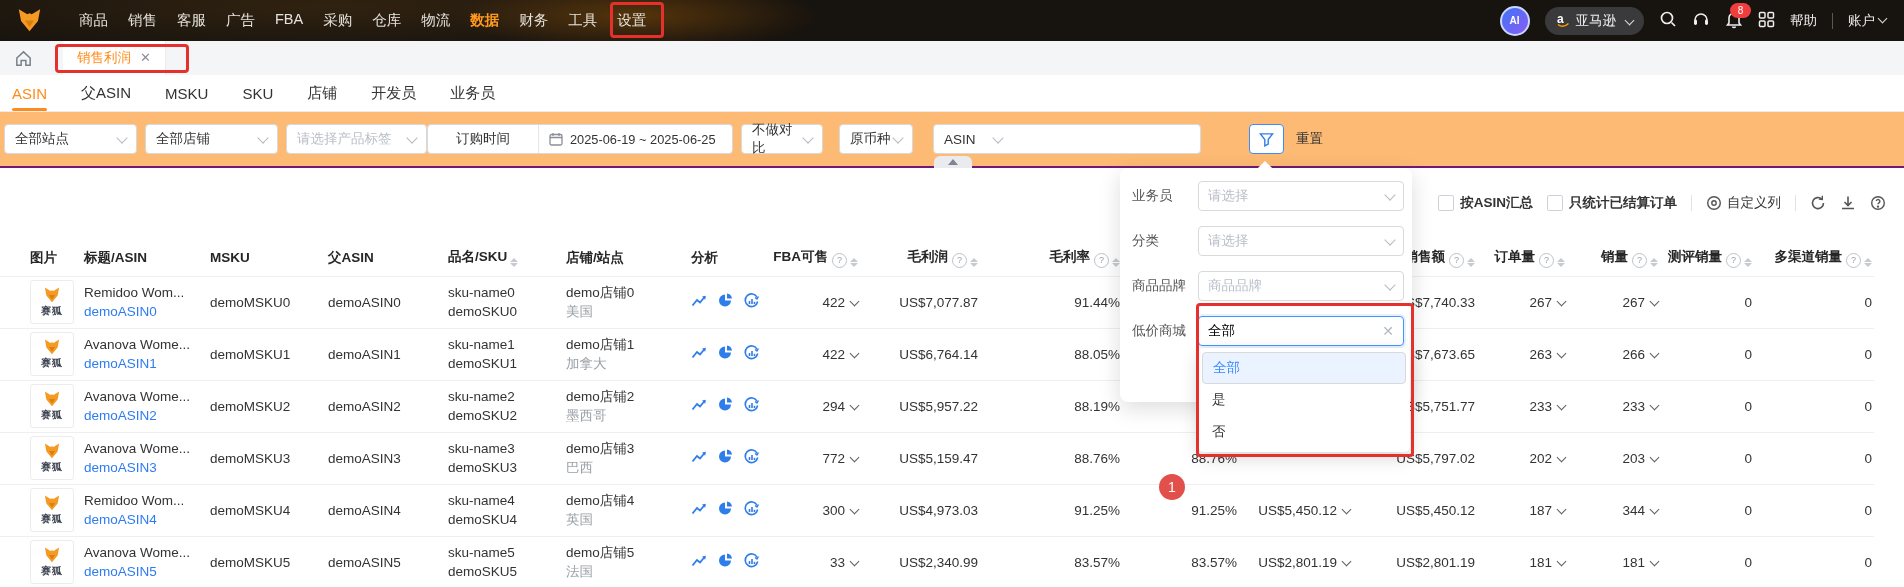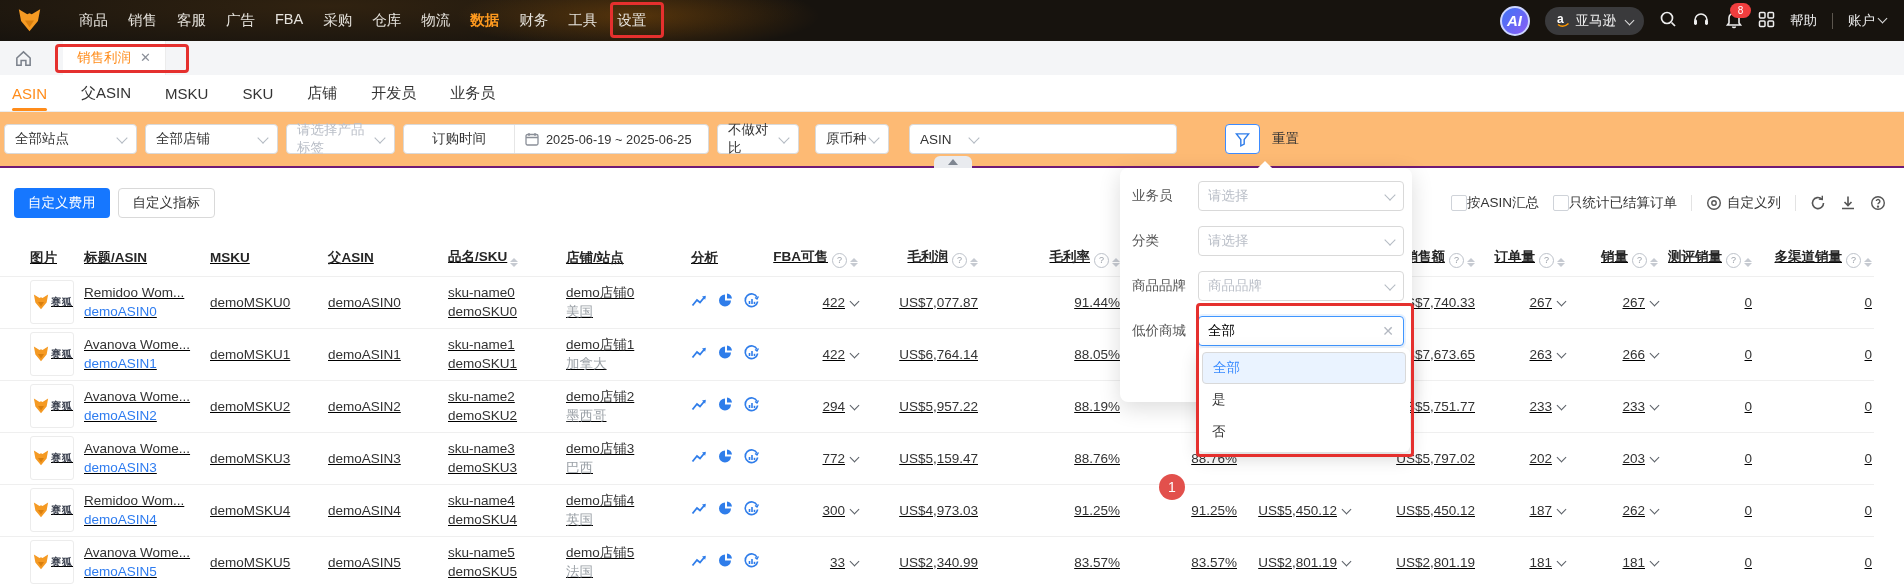--- a/index.html
+++ b/index.html
@@ -10,21 +10,21 @@
     background:
       radial-gradient(260px 50px at 638px 16px, rgba(255,140,0,.24), transparent 70%),
       radial-gradient(640px 66px at 330px 6px, rgba(150,95,25,.20), transparent 75%),
       #17130e;}
   .logo{margin-left:16px;display:flex;align-items:center;}
   .navmenu{display:flex;gap:20px;margin-left:36px;font-size:14.5px;}
   .nav-item{color:#e5e2dc;white-space:nowrap;cursor:pointer;}
   .nav-item.active{color:#ff9a1f;font-weight:bold;}
   .nav-right{margin-left:auto;display:flex;align-items:center;gap:15px;padding-right:18px;color:#eee;font-size:13.5px;}
   .ai-badge{width:26px;height:26px;border-radius:50%;background:linear-gradient(135deg,#3f74f6,#8a5cf5);
-    border:2px solid #cdd6ff;color:#fff;font-size:15px;font-weight:bold;font-style:italic;
+    border:2px solid #cdd6ff;color:#fff;font-size:10px;font-weight:bold;
     display:flex;align-items:center;justify-content:center;}
   .mk-pill{height:28px;border-radius:15px;background:#3a3a3c;display:flex;align-items:center;gap:6px;padding:0 11px;}
   .bell-wrap{position:relative;}
   .bell-badge{position:absolute;top:-7px;right:-8px;min-width:15px;height:15px;border-radius:8px;background:#f03e3e;
     color:#fff;font-size:10px;display:flex;align-items:center;justify-content:center;padding:0 3px;}
   .vdiv-dark{width:1px;height:16px;background:#5c564e;}
   .navchev{width:6px;height:6px;border-right:1.4px solid #ddd;border-bottom:1.4px solid #ddd;
     display:inline-block;transform:rotate(45deg);margin-left:4px;vertical-align:3px;}
 
   
@@ -60,42 +60,42 @@
     border-radius:6px 6px 0 0;display:flex;align-items:center;justify-content:center;z-index:5;}
   .foldtri{width:0;height:0;border-left:5px solid transparent;border-right:5px solid transparent;border-bottom:6px solid #7f8691;}
 
   
   .toolbar-left{position:absolute;left:14px;top:188px;display:flex;gap:8px;}
   .btn{height:30px;border-radius:4px;display:flex;align-items:center;padding:0 14px;font-size:13.5px;box-sizing:border-box;cursor:pointer;}
   .btn-primary{background:#1677ff;color:#fff;}
   .btn-plain{background:#fff;border:1px solid #d9d9d9;color:#333;}
   .toolbar-right{position:absolute;right:18px;top:188px;height:30px;display:flex;align-items:center;gap:14px;font-size:13.5px;color:#333;}
   .cbx{width:14px;height:14px;border:1px solid #cfd3d9;border-radius:2px;background:#fff;display:inline-block;flex:none;}
-  .cb-item{display:flex;align-items:center;}
+  .cb-item{display:flex;align-items:center;gap:6px;font-weight:bold;}
   .vdiv{width:1px;height:16px;background:#e3e3e3;}
   .tool-ic{display:flex;align-items:center;gap:5px;cursor:pointer;}
 
   
-  .tablewrap{position:absolute;left:0;top:245px;width:1528px;text-decoration:underline;}
+  .tablewrap{position:absolute;left:0;top:245px;width:1528px;}
   table{border-collapse:collapse;table-layout:fixed;width:1874px;}
   th{font-size:13.5px;font-weight:bold;color:#262626;text-align:left;padding:3px 2px 8px 6px;white-space:nowrap;vertical-align:middle;}
   th.num,td.num{text-align:right;padding-right:2px;}
   tbody tr{border-top:1px solid #efefef;}
   td{height:47px;padding:2px 2px 2px 6px;font-size:13.5px;color:#333;vertical-align:middle;white-space:nowrap;}
   .l2{line-height:19px;}
   .link{color:#2e7cf0;cursor:pointer;}
   .gray{color:#9aa0a6;}
   .help-ic{display:inline-flex;width:13px;height:13px;border:1px solid #bdc2ca;border-radius:50%;color:#9aa0a8;
     font-size:9px;align-items:center;justify-content:center;margin-left:4px;vertical-align:-2px;font-weight:normal;}
   .sort-ic{display:inline-flex;flex-direction:column;gap:1px;margin-left:3px;vertical-align:-1px;}
   .tri-up{width:0;height:0;border-left:4px solid transparent;border-right:4px solid transparent;border-bottom:4px solid #c6cad1;}
   .tri-dn{width:0;height:0;border-left:4px solid transparent;border-right:4px solid transparent;border-top:4px solid #c6cad1;}
   .vchev{display:inline-block;width:6px;height:6px;border-right:1.3px solid #5a5f66;border-bottom:1.3px solid #5a5f66;
     transform:rotate(45deg);margin-left:6px;vertical-align:2px;cursor:pointer;}
-  .thumb{width:42px;height:42px;border:1px solid #ececec;border-radius:3px;display:flex;flex-direction:row;
+  .thumb{width:42px;height:42px;border:1px solid #ececec;border-radius:3px;display:flex;flex-direction:column;
     align-items:center;justify-content:center;margin-left:24px;gap:0px;background:#fff;}
   .thumb-label{font-size:10px;font-weight:bold;color:#3c4250;letter-spacing:1px;}
   .aicons{display:flex;gap:9px;align-items:center;}
 
   
   .panel{position:absolute;left:1120px;top:168px;width:292px;height:234px;background:#fff;border-radius:8px;
     box-shadow:0 6px 22px rgba(0,0,0,.14);z-index:30;box-sizing:border-box;padding:13px 8px 0 12px;}
   .panel::before{content:"";position:absolute;top:-5px;left:140px;width:10px;height:10px;background:#fff;transform:rotate(45deg);}
   .prow{display:flex;align-items:center;margin-bottom:15px;}
   .plabel{width:58px;flex:none;font-size:13.5px;color:#555;}
@@ -211,21 +211,21 @@
 
   <div class="filterrow">
     <div class="sel" style="width:133px;margin-right:8px;">
         <span>全部站点</span>
         <span class="chev"></span>
       </div>
     <div class="sel" style="width:133px;margin-right:8px;">
         <span>全部店铺</span>
         <span class="chev"></span>
       </div>
-    <div class="sel" style="width:109px;margin-right:8px;">
+    <div class="sel" style="width:141px;margin-right:0;">
         <span class="ph">请选择产品标签</span>
         <span class="chev"></span>
       </div>
     <div class="group" style="width:306px;margin-right:8px;">
       <div class="seg" style="width:110px;justify-content:center;">
           <span>订购时间</span>
         </div>
       <div class="seg" style="flex:1;gap:7px;">
         <svg width="14" height="14" viewBox="0 0 14 14" fill="none" stroke="#8a8f98" stroke-width="1.3">
             <rect x="1" y="2.5" width="12" height="10.5" rx="1.5"></rect>
@@ -252,24 +252,20 @@
       <svg width="15" height="15" viewBox="0 0 16 16" fill="none" stroke="#2f7dea" stroke-width="1.5">
           <path d="M1.5 2 H14.5 L9.8 8 V13 L6.2 14.8 V8 Z"></path>
         </svg>
     </div>
     <span class="reset">重置</span>
   </div>
   <div class="foldtab">
       <span class="foldtri"></span>
     </div>
 
-  <div class="toolbar-left">
-    <span class="btn btn-primary">自定义费用</span>
-    <span class="btn btn-plain">自定义指标</span>
-  </div>
   <div class="toolbar-right">
     <span class="cb-item">
         <span class="cbx"></span>
         <span>按ASIN汇总</span>
       </span>
     <span class="cb-item">
         <span class="cbx"></span>
         <span>只统计已结算订单</span>
       </span>
     <span class="vdiv"></span>
@@ -630,21 +626,21 @@
                   </svg></span>
               </div>
             </td>
             <td class="num"><span>300</span><span class="vchev"></span></td>
             <td class="num"><span>US$4,973.03</span></td>
             <td class="num"><span>91.25%</span></td>
             <td class="num"><span>91.25%</span></td>
             <td class="num"><span>US$5,450.12</span><span class="vchev"></span></td>
             <td class="num"><span>US$5,450.12</span></td>
             <td class="num"><span>187</span><span class="vchev"></span></td>
-            <td class="num"><span>262</span><span class="vchev"></span></td>
+            <td class="num"><span>344</span><span class="vchev"></span></td>
             <td class="num"><span>0</span></td>
             <td class="num"><span>0</span></td>
           </tr>
           <tr>
             <td>
               <div class="thumb">
                 <svg width="20" height="18" viewBox="0 0 48 48">
                   <path d="M5 4 L20 13 L24 11 L28 13 L43 4 L39 25 L24 43 L9 25 Z" fill="#f59a23"></path>
                   <path d="M16 24 L24 36 L32 24 Z" fill="#d97f0e"></path>
                 </svg>

